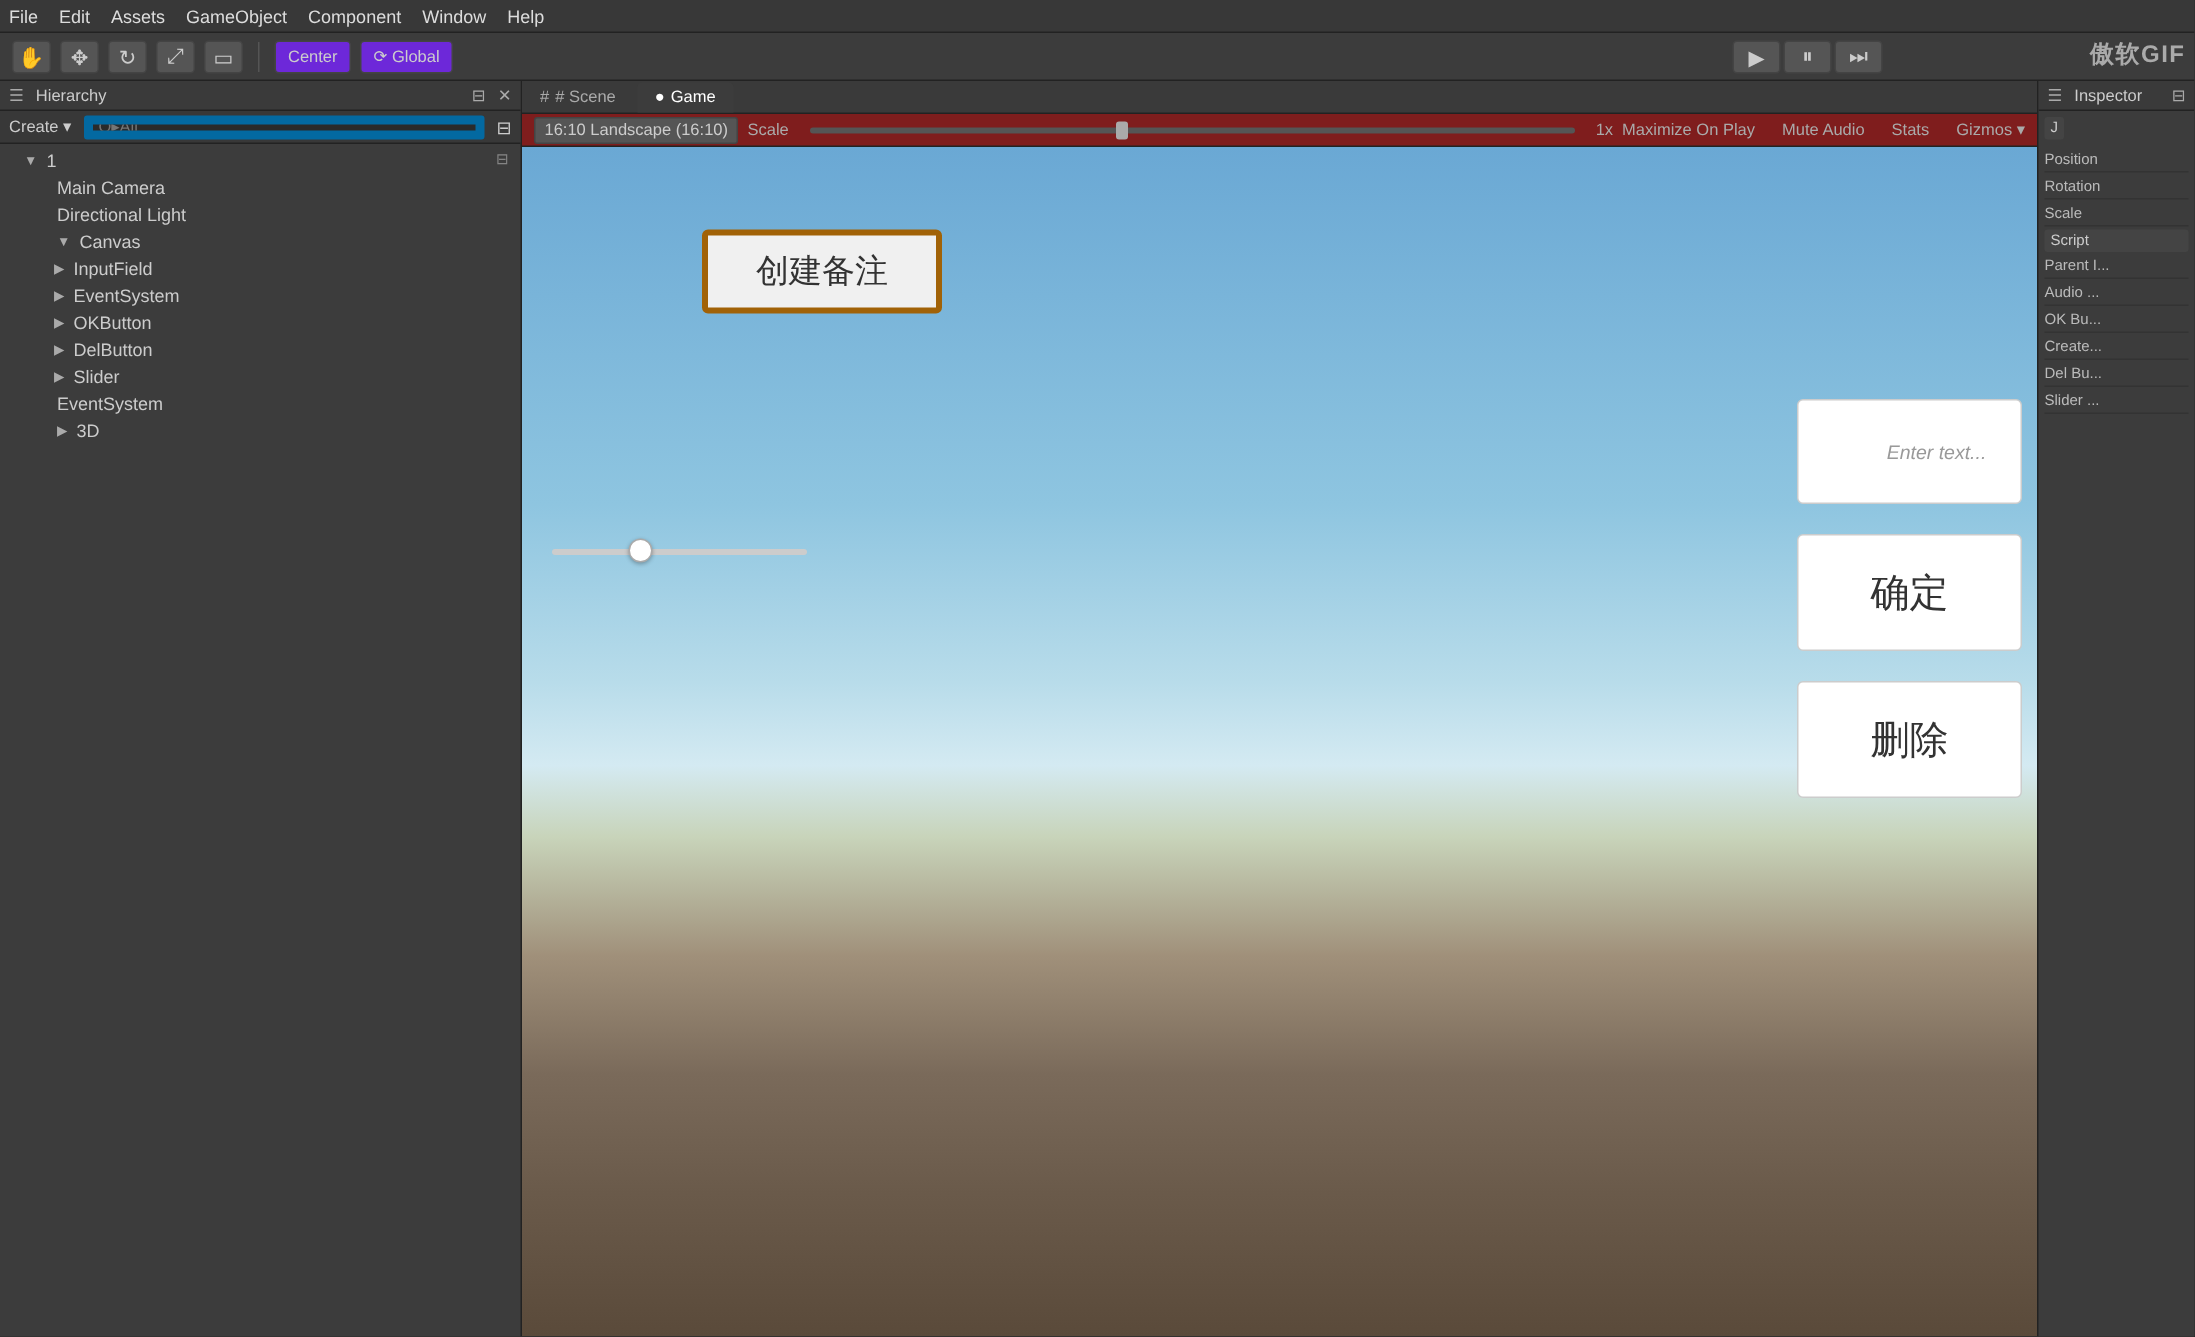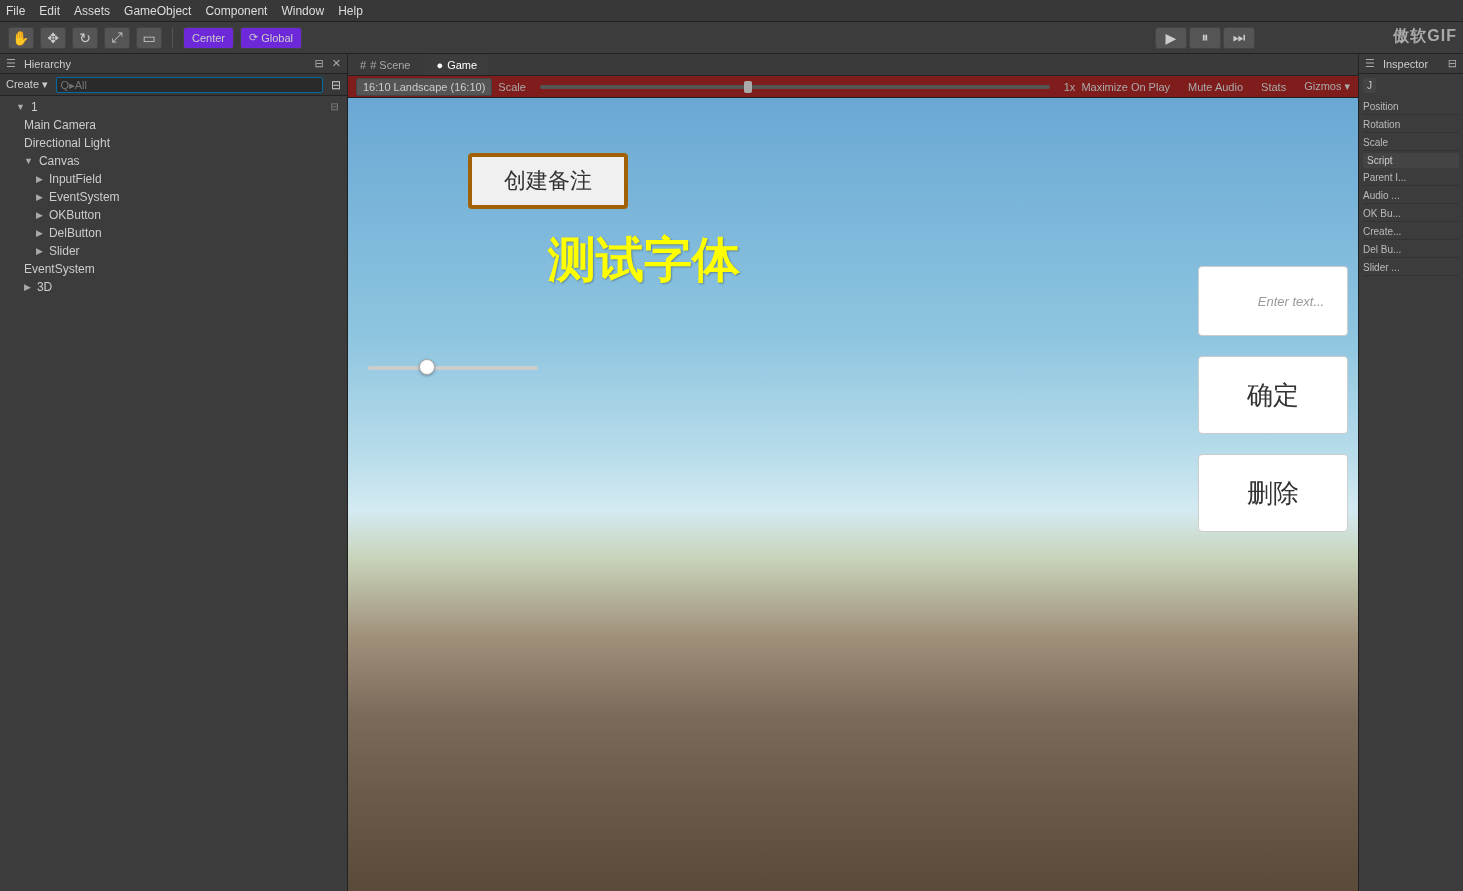--- a/index.html
+++ b/index.html
@@ -119,21 +119,21 @@
       color: #ccc;
       cursor: pointer;
       background: none;
       border: none;
       padding: 0;
     }
     .search-input {
       flex: 1;
       height: 16px;
       background: #2a2a2a;
-      border: 1px solid #0369a1;
+      border: 6px solid #0369a1;
       color: #ccc;
       font-size: 11px;
       padding: 0 4px;
       border-radius: 2px;
       outline: none;
     }
     .hierarchy-content {
       flex: 1;
       overflow-y: auto;
       padding: 2px 0;
@@ -141,21 +141,21 @@
     .hier-item {
       padding: 1px 0 1px 16px;
       font-size: 12px;
       color: #ccc;
       cursor: pointer;
       display: flex;
       align-items: center;
       gap: 4px;
       line-height: 16px;
     }
-    .hier-indent-1 { padding-left: 24px; }
+    .hier-indent-1 { padding-left: 38px; }
     .hier-indent-2 { padding-left: 36px; }
     .triangle { font-size: 9px; color: #aaa; margin-right: 2px; }
     .eye-icon { margin-left: auto; margin-right: 8px; opacity: 0.5; font-size: 10px; }
 
     
     #center-panel {
       flex: 1;
       display: flex;
       flex-direction: column;
       background: #252525;
@@ -529,21 +529,20 @@
       <span style="margin-left:12px;">Gizmos ▾</span>
     </div>
 
     <div class="game-view">
       <div class="sky-bg"></div>
 
       <div class="create-note-btn">
         <span>创建备注</span>
       </div>
 
-      <div class="test-text">测试字体</div>
 
       <div class="game-slider-container">
         <div class="game-slider-track">
           <div class="game-slider-thumb"></div>
         </div>
       </div>
 
       <div class="game-input-field">
         <span>Enter text...</span>
       </div>

